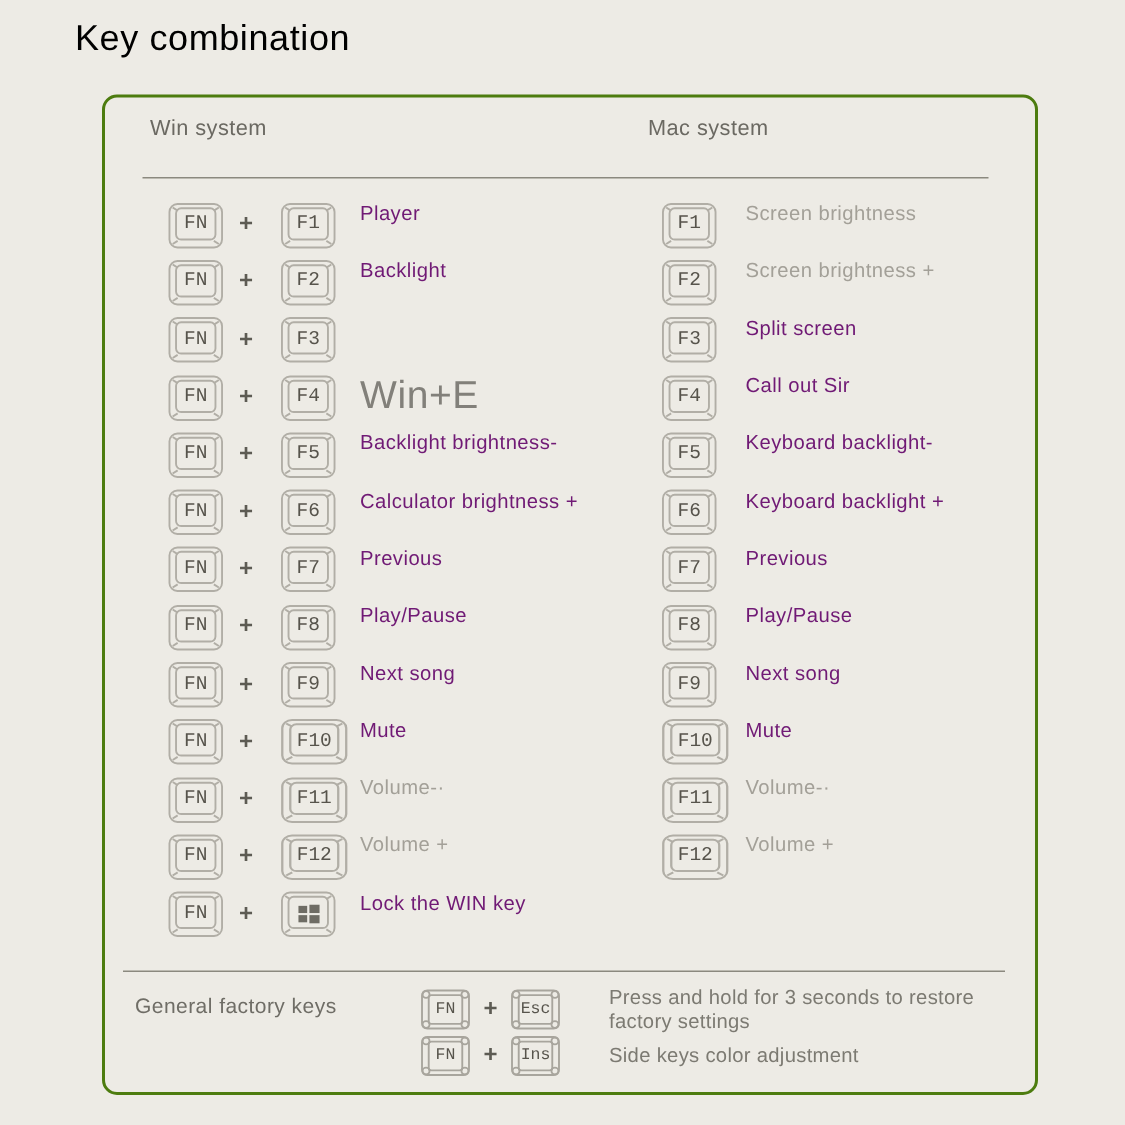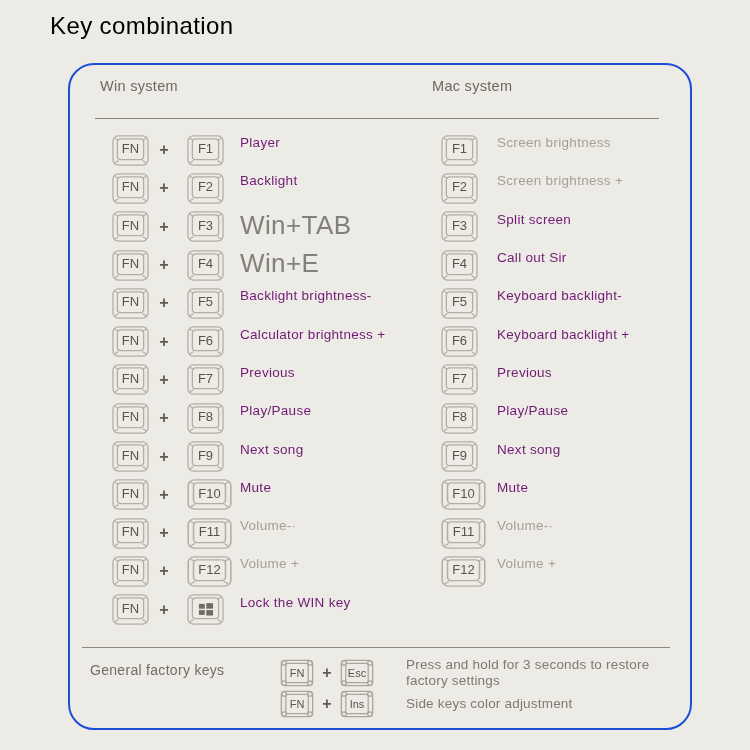--- a/index.html
+++ b/index.html
@@ -7,34 +7,34 @@
     width:750px;height:750px;position:relative;overflow:hidden;
     background:#edebe5;
     font-family:"Liberation Sans",sans-serif;
   }
   .page-title{
     position:absolute;left:50px;top:12px;
     font-size:24px;color:#000000;letter-spacing:.4px;
   }
   .panel{
     position:absolute;left:68px;top:63px;width:620px;height:663px;
-    border:2px solid #1d4ed8;border-radius:26px;background:transparent;
+    border:2px solid #4d7c0f;border-radius:10px;background:transparent;
   }
   .hdr{position:absolute;top:13px;font-size:14.5px;color:#6b6962;letter-spacing:.3px}
   .hdr.win{left:30px}
   .hdr.mac{left:362px}
   .hdiv{position:absolute;left:25px;top:53px;width:564px;height:0;border-top:1.5px solid #8b897f}
   .rows{position:absolute;left:0;top:66px;width:100%}
   .row{position:relative;height:38.3px}
 
   .key{position:absolute;top:50%;width:37px;height:31px;margin-top:-15.5px}
   .key svg.frame{position:absolute;left:0;top:0;width:100%;height:100%;display:block}
   .kt{
     position:absolute;inset:0 0 3px 0;display:flex;align-items:center;justify-content:center;
-    font-family:Liberation Sans, sans-serif;font-style:normal;font-size:13px;color:#57544c;
+    font-family:Liberation Mono, monospace;font-style:normal;font-size:13px;color:#57544c;
   }
   .key.fn{left:42px}
   .key.f{left:117px}
   .key.macf{left:371px}
   .key.wide{width:45px}
   .plus{
     position:absolute;left:84px;width:20px;text-align:center;top:50%;transform:translateY(-50%);
     font-size:16px;font-weight:bold;color:#5d5b53;
   }
   .lbl{
@@ -151,21 +151,20 @@
           </svg>
           <i class="kt">FN</i>
         </span>
       <span class="plus">+</span>
       <span class="key f">
           <svg class="frame" viewBox="0 0 38 32" preserveAspectRatio="none">
             <use href="#kc"></use>
           </svg>
           <i class="kt">F3</i>
         </span>
-      <span class="lbl wlbl big">Win+TAB</span>
       <span class="key macf">
           <svg class="frame" viewBox="0 0 38 32" preserveAspectRatio="none">
             <use href="#kc"></use>
           </svg>
           <i class="kt">F3</i>
         </span>
       <span class="lbl mlbl">Split screen</span>
     </div>
 
     <div class="row">

